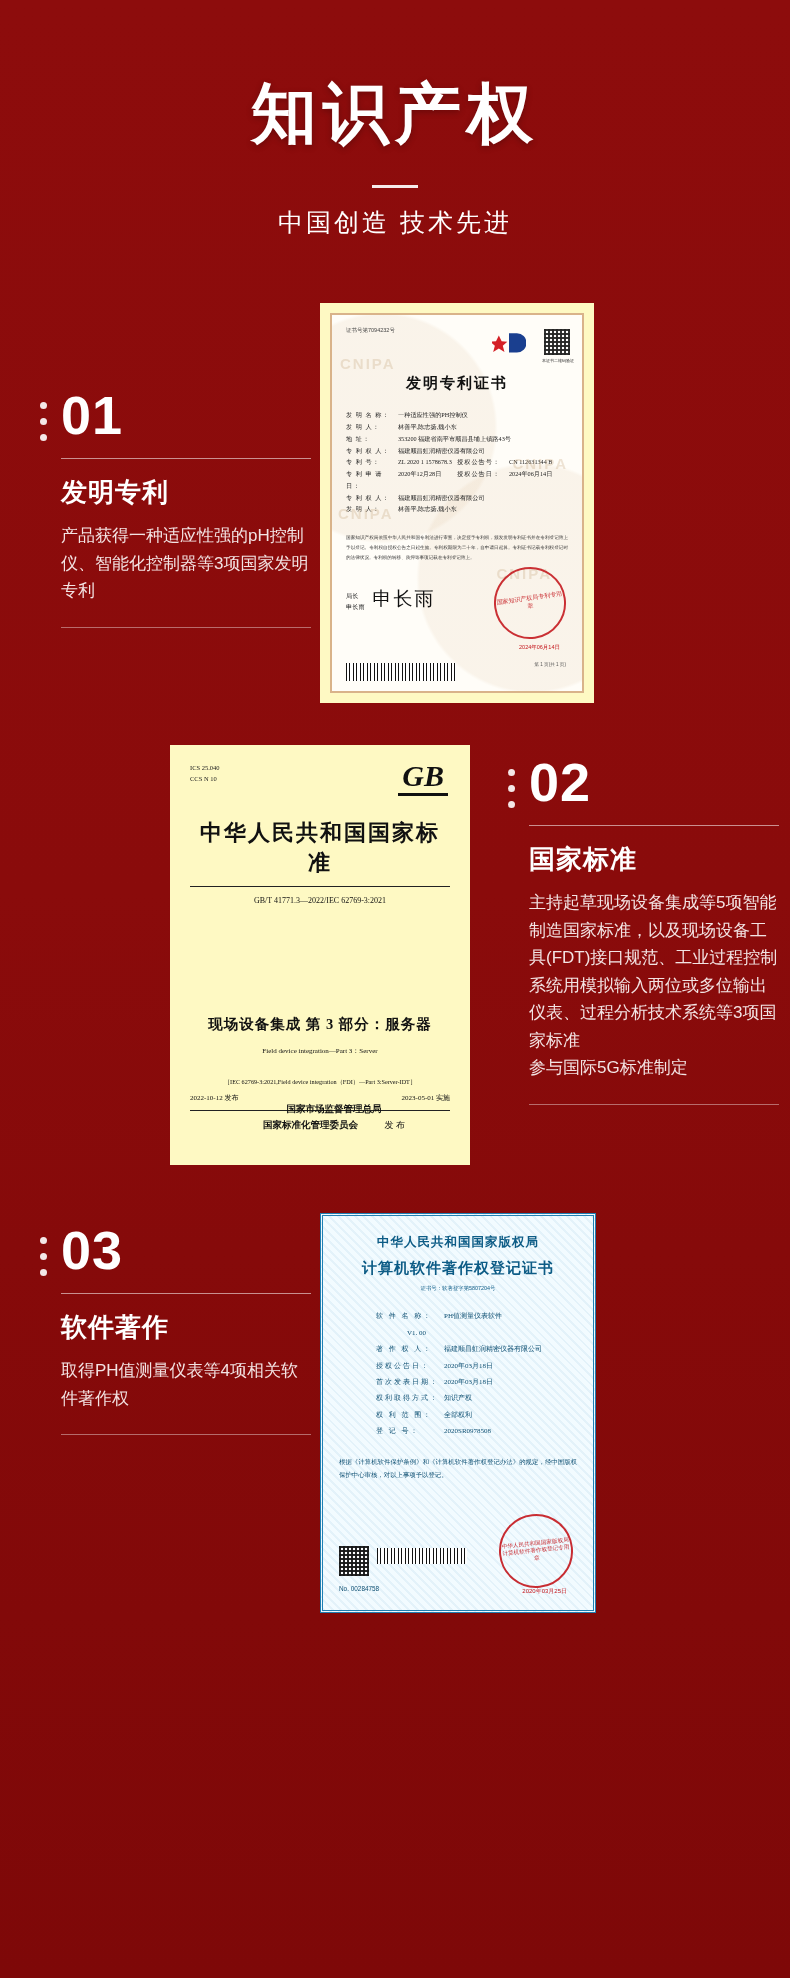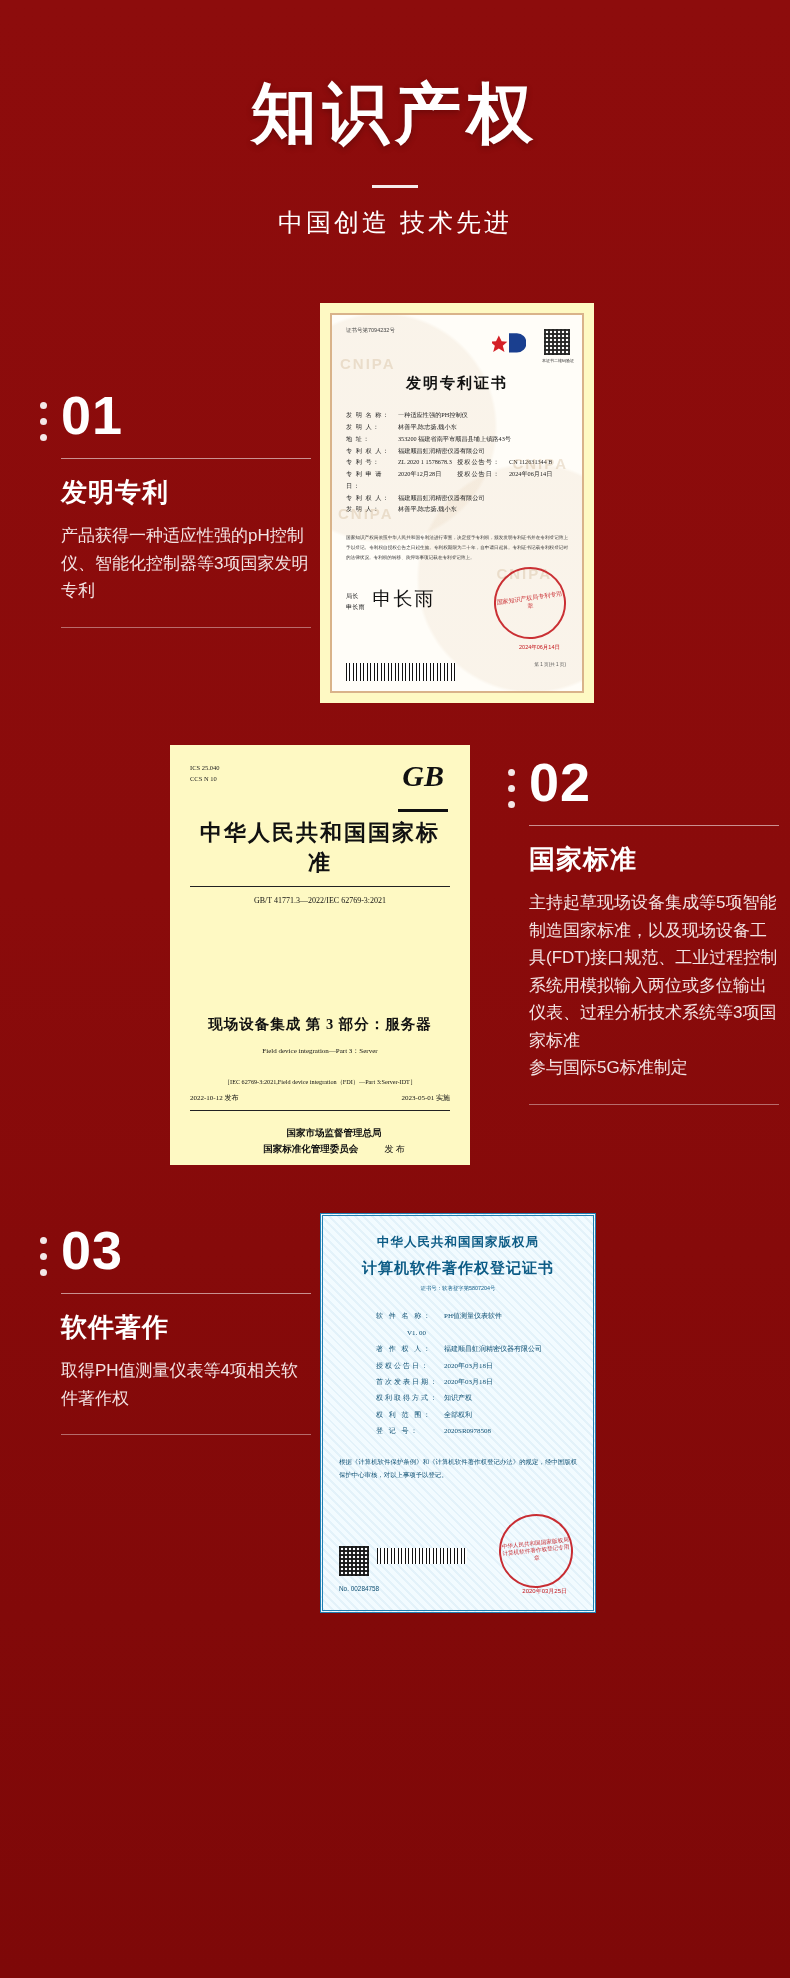--- a/index.html
+++ b/index.html
@@ -212,21 +212,21 @@
   .c1-wm span { position: absolute; }
 
   
   .cert2 { width: 300px; height: 420px; padding: 18px 20px; }
   .c2-head { font-size: 6.5px; color: #222; line-height: 1.6; font-family:"Liberation Serif",serif;}
   .c2-gb {
     position: absolute; right: 22px; top: 16px;
     font-size: 30px; font-weight: bold; font-style: italic;
     color: #111; font-family: "Liberation Serif", serif;
     border-bottom: 3px solid #111;
-    padding: 0 4px 18px 4px;
+    padding: 0 4px 2px 4px;
     line-height: 1;
   }
   .c2-title {
     margin-top: 34px;
     text-align: center;
     font-size: 22px;
     font-weight: bold;
     letter-spacing: 2px;
     color: #111;
     font-family: "Liberation Serif", serif;
@@ -256,23 +256,23 @@
     margin-top: 22px; text-align: center;
     font-size: 6.2px; color: #111; font-family: "Liberation Serif", serif;
   }
   .c2-dates {
     position: absolute; left: 20px; right: 20px; bottom: 62px;
     display: flex; justify-content: space-between;
     font-size: 7px; color: #111; font-family: "Liberation Serif", serif;
   }
   .c2-dateline { position:absolute; left: 20px; right: 20px; bottom: 54px; height: 1px; background:#222; }
   .c2-issuer {
-    position: absolute; left: 0; right: 0; bottom: 8px;
+    position: absolute; left: 0; right: 0; bottom: 32px;
     text-align: center; font-size: 9.5px; color: #111; line-height: 1.7;
-    font-family: Liberation Serif, serif; font-weight: bold; padding-left: 28px;
+    font-family: Liberation Sans, sans-serif; font-weight: bold; padding-left: 28px;
   }
   .c2-issuer .sp { font-weight: normal; margin-left: 24px; font-size: 9px;}
 
   
   .cert3 { width: 276px; height: 400px; padding: 0; }
   .c3-inner {
     width: 100%; height: 100%;
     border: 3px double #1f7fb3;
     background:
       repeating-linear-gradient(45deg, rgba(31,127,179,0.07) 0 2px, transparent 2px 6px),

